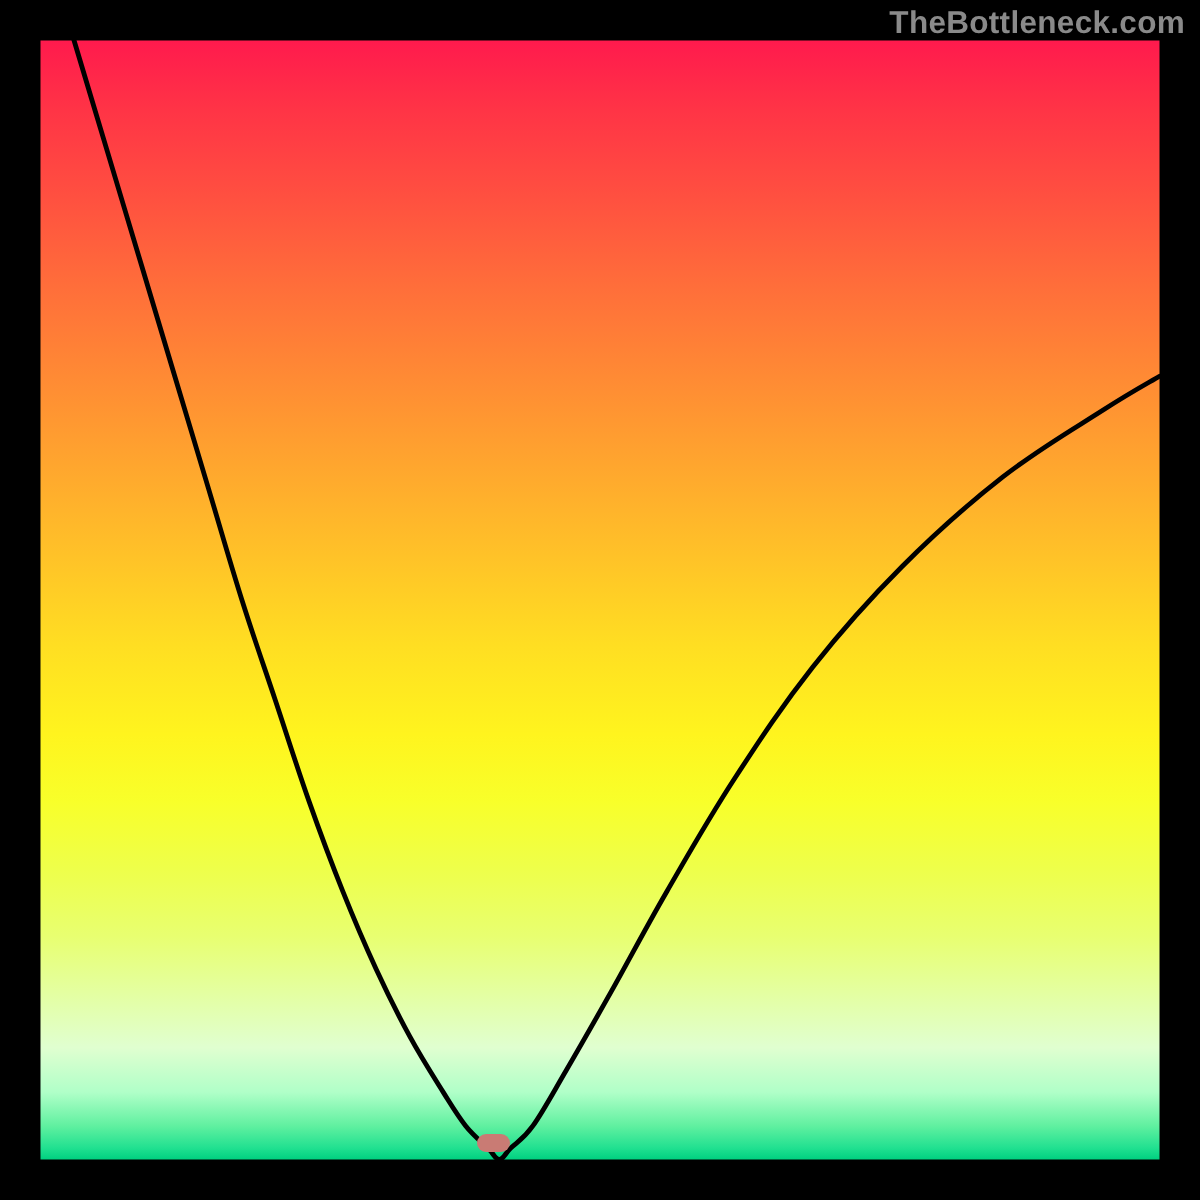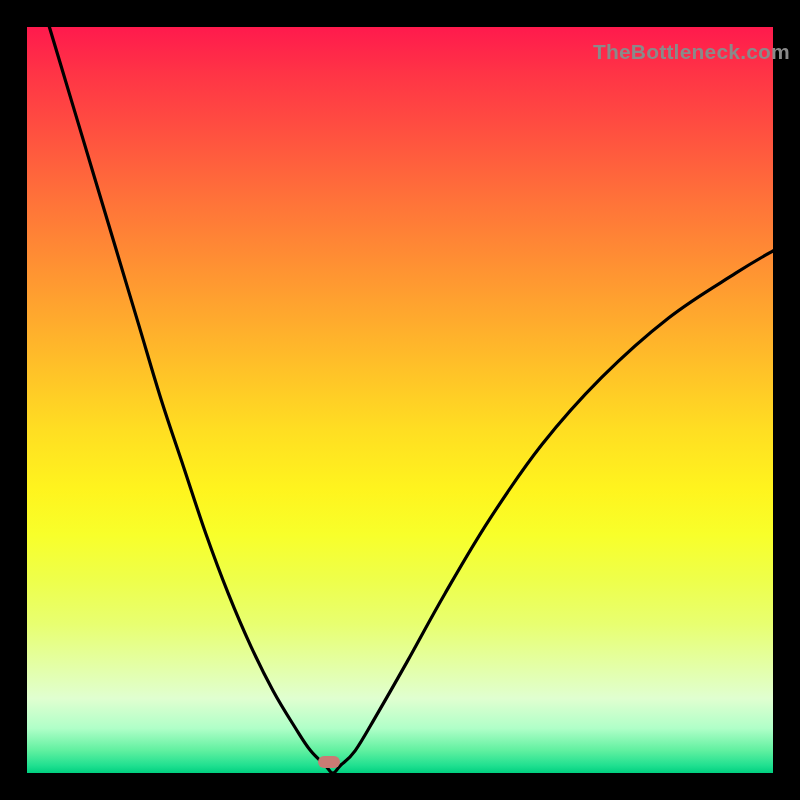--- a/index.html
+++ b/index.html
@@ -48,21 +48,20 @@
   .watermark {
     position: absolute;
     top: 4px;
     right: 10px;
     font-family: Arial, Helvetica, sans-serif;
     font-size: 21px;
     font-weight: 600;
     color: #8a8a8a;
     letter-spacing: 0.2px;
     user-select: none;
-    margin-top: 36px;
   }
   svg.curve {
     position: absolute;
     left: 0;
     top: 0;
     width: 746px;
     height: 746px;
     overflow: visible;
   }
   .marker {

